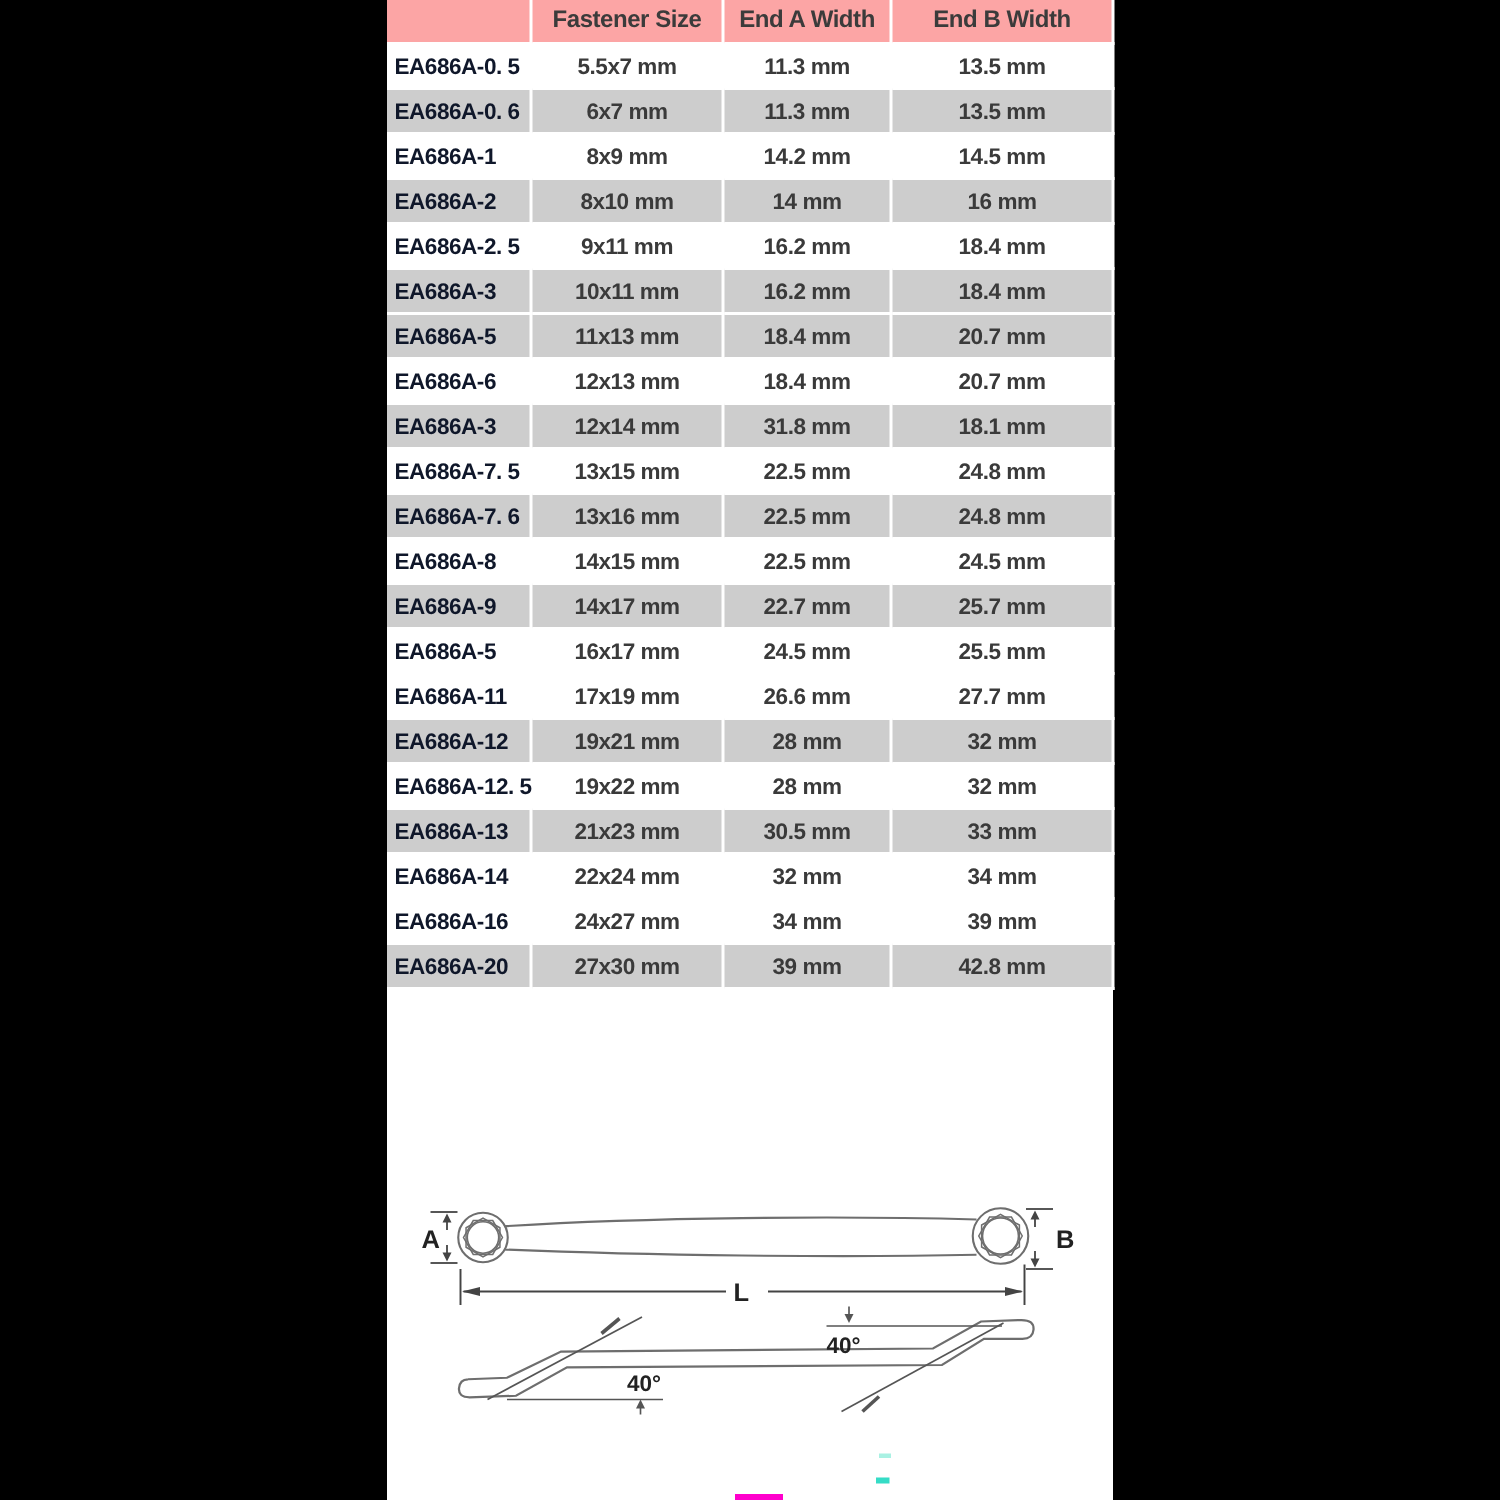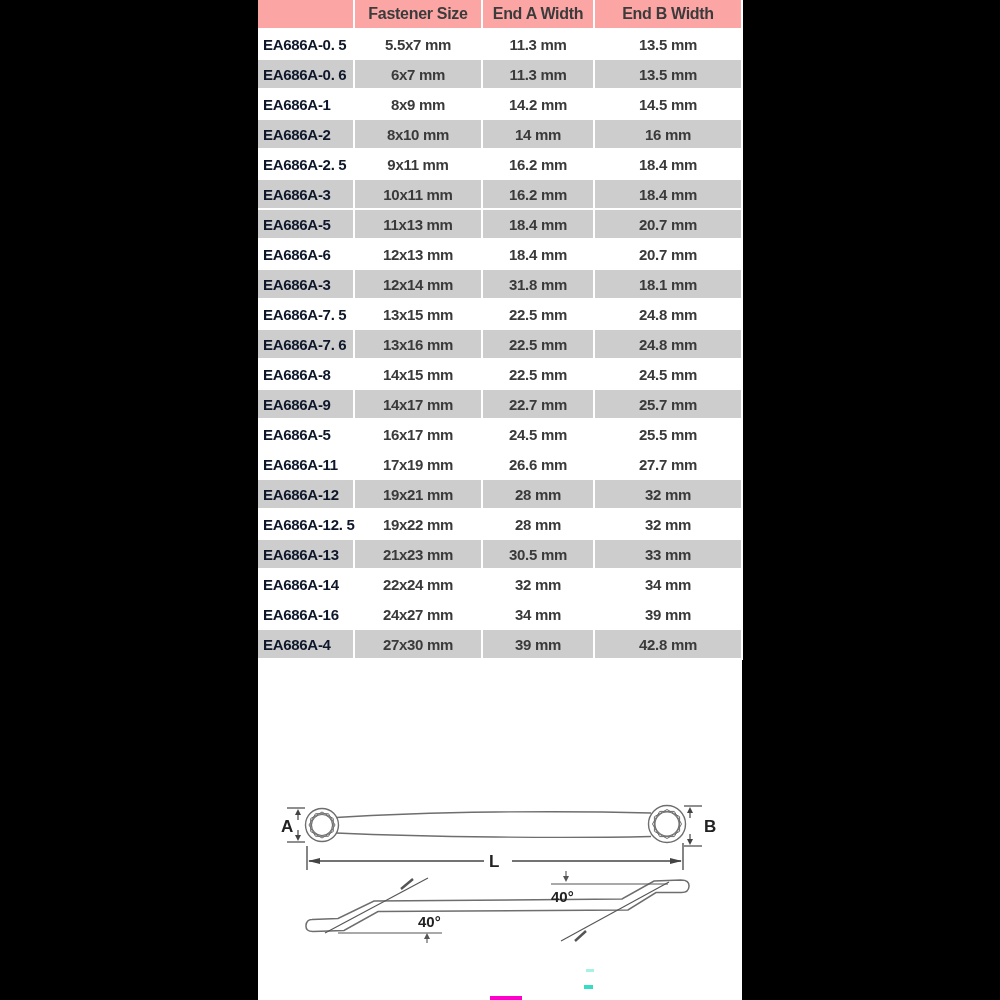--- a/index.html
+++ b/index.html
@@ -173,21 +173,21 @@
       <td>32 mm</td>
       <td>34 mm</td>
     </tr>
         <tr>
       <td class="model">EA686A-16</td>
       <td>24x27 mm</td>
       <td>34 mm</td>
       <td>39 mm</td>
     </tr>
         <tr class="alt">
-      <td class="model">EA686A-4</td>
+      <td class="model">EA686A-20</td>
       <td>27x30 mm</td>
       <td>39 mm</td>
       <td>42.8 mm</td>
     </tr>
       </tbody>
   </table>
 
   <svg class="diagram" width="484" height="210" viewBox="258 790 484 210" xmlns="http://www.w3.org/2000/svg">
 
     <g stroke="#6e6e6e" fill="none" stroke-width="1.4">

